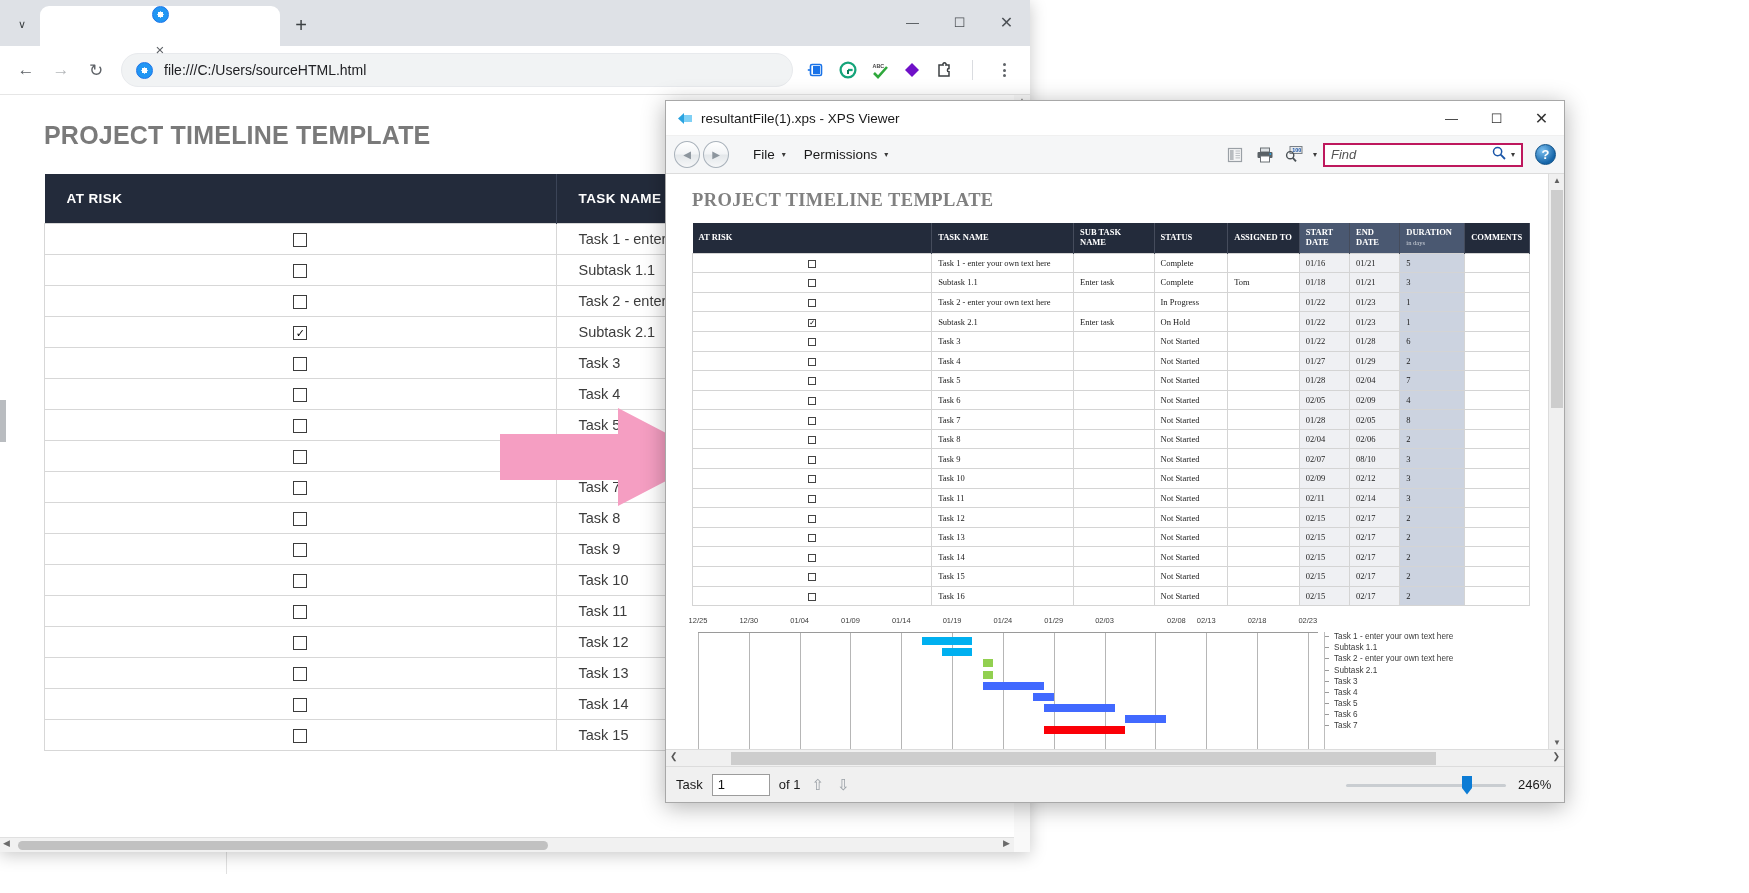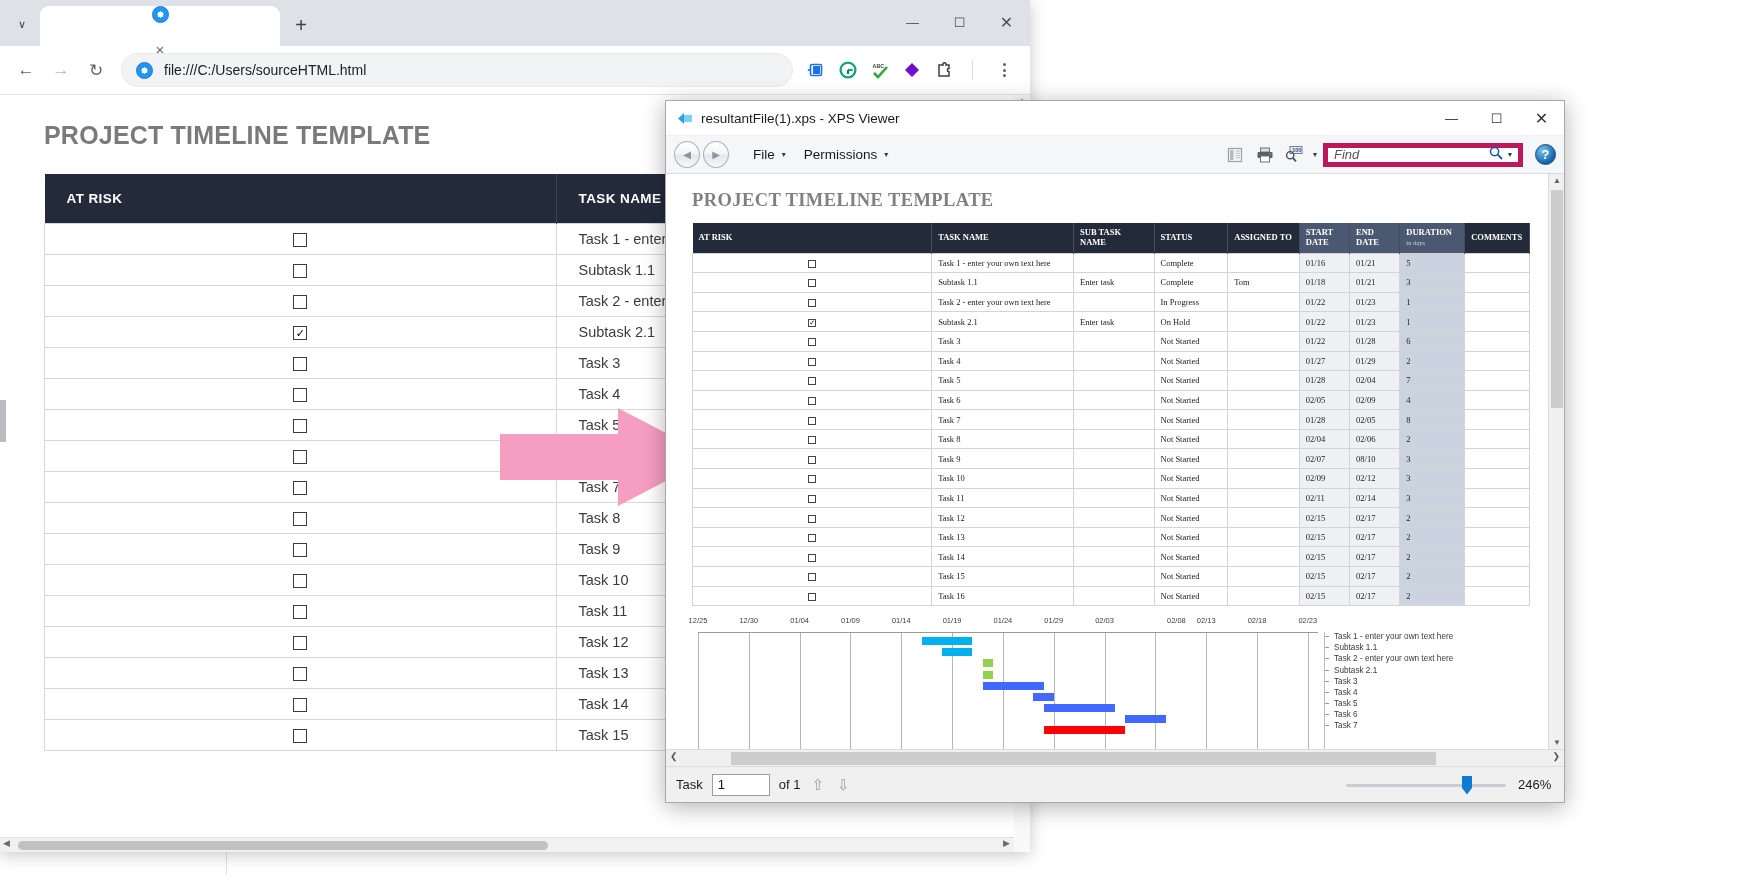--- a/index.html
+++ b/index.html
@@ -182,21 +182,21 @@
     font-size: 10px; color: #8c959d;
   }
   .menu-item {
     font-size: 13.5px; color: #1a1a1a; padding: 4px 6px;
     display: flex; align-items: center; gap: 7px;
   }
   .caret { font-size: 8px; color: #3a3a3a; }
   .tb-spacer { flex: 1; }
   .tb-ico { width: 24px; height: 24px; display: flex; align-items: center; justify-content: center; }
   .find-box {
-    width: 200px; height: 24px; background: #ffffff; border: 5px solid #be185d;
+    width: 200px; height: 24px; background: #ffffff; border: 2px solid #be185d;
     display: flex; align-items: center; padding: 0 6px; gap: 5px;
   }
   .find-placeholder { flex: 1; font-size: 13px; font-style: italic; color: #555; }
   .help-ico {
     width: 21px; height: 21px; border-radius: 50%;
     background: radial-gradient(circle at 35% 30%, #7cc0f0, #1464a8 70%);
     color: #fff; font-size: 13px; font-weight: bold;
     display: flex; align-items: center; justify-content: center;
     margin-left: 6px; border: 1px solid #0c4e85;
   }

